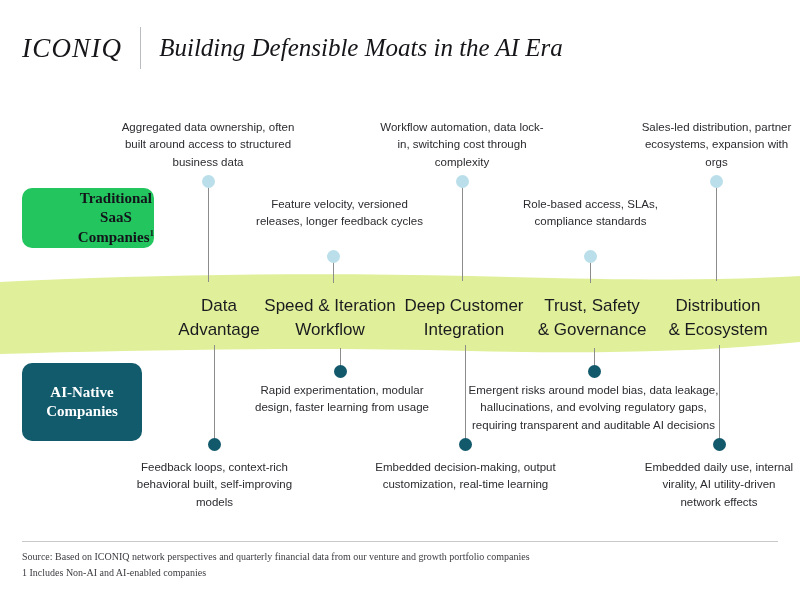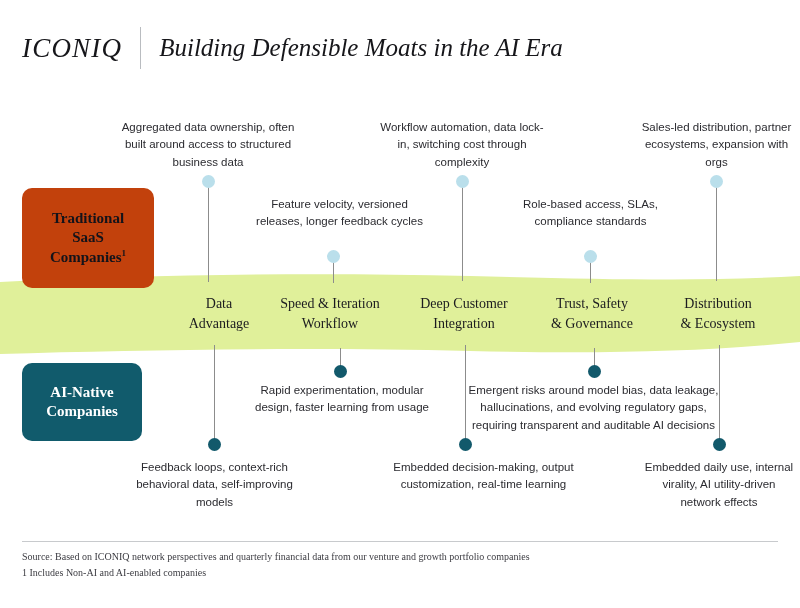--- a/index.html
+++ b/index.html
@@ -68,22 +68,22 @@
     position: absolute;
     left: 0;
     top: 272px;
     width: 800px;
     height: 84px;
   }
   .band-label {
     position: absolute;
     width: 150px;
     text-align: center;
-    font-family: Liberation Serif, serif;
-    font-size: 14px;
+    font-family: Liberation Sans, sans-serif;
+    font-size: 17px;
     line-height: 1.42;
     color: #1b1b1f;
     top: 22px;
   }
 
   
   .side-box {
     position: absolute;
     border-radius: 10px;
     display: flex;
@@ -91,24 +91,25 @@
     justify-content: center;
     text-align: center;
     font-family: "Liberation Serif", serif;
     font-weight: bold;
     line-height: 1.3;
   }
   .side-box.trad {
     left: 22px;
     top: 188px;
     width: 132px;
-    height: 100px;
-    background: #c2410c;
+    height: 60px;
+    background: #22c55e;
     color: #13131a;
     font-size: 15px;
+    justify-content: flex-end;
   }
   .side-box.native {
     left: 22px;
     top: 363px;
     width: 120px;
     height: 78px;
     background: #115b6c;
     color: #ffffff;
     font-size: 15px;
   }
@@ -252,25 +253,25 @@
   <div class="annot" style="left:113px; top:119px; width:190px;">Aggregated data ownership, often built around access to structured business data</div>
 
   <div class="annot" style="left:252px; top:196px; width:175px;">Feature velocity, versioned releases, longer feedback cycles</div>
 
   <div class="annot" style="left:376px; top:119px; width:172px;">Workflow automation, data lock-in, switching cost through complexity</div>
 
   <div class="annot" style="left:503px; top:196px; width:175px;">Role-based access, SLAs, compliance standards</div>
 
   <div class="annot" style="left:639px; top:119px; width:155px;">Sales-led distribution, partner ecosystems, expansion with orgs</div>
 
-  <div class="annot" style="left:117px; top:459px; width:195px;">Feedback loops, context-rich behavioral data, self-improving models</div>
+  <div class="annot" style="left:117px; top:459px; width:195px;">Feedback loops, context-rich behavioral built, self-improving models</div>
 
   <div class="annot" style="left:254px; top:382px; width:176px;">Rapid experimentation, modular design, faster learning from usage</div>
 
-  <div class="annot" style="left:387px; top:459px; width:193px;text-align:center;">Embedded decision-making, output customization, real-time learning</div>
+  <div class="annot" style="left:369px; top:459px; width:193px;text-align:center;">Embedded decision-making, output customization, real-time learning</div>
 
   <div class="annot" style="left:466px; top:382px; width:255px;">Emergent risks around model bias, data leakage, hallucinations, and evolving regulatory gaps, requiring transparent and auditable AI decisions</div>
 
   <div class="annot" style="left:643px; top:459px; width:152px;">Embedded daily use, internal virality, AI utility-driven network effects</div>
 
   <div class="footer-rule"></div>
   <div class="footer">
     <div>Source: Based on ICONIQ network perspectives and quarterly financial data from our venture and growth portfolio companies</div>
     <div>1 Includes Non-AI and AI-enabled companies</div>
   </div>

